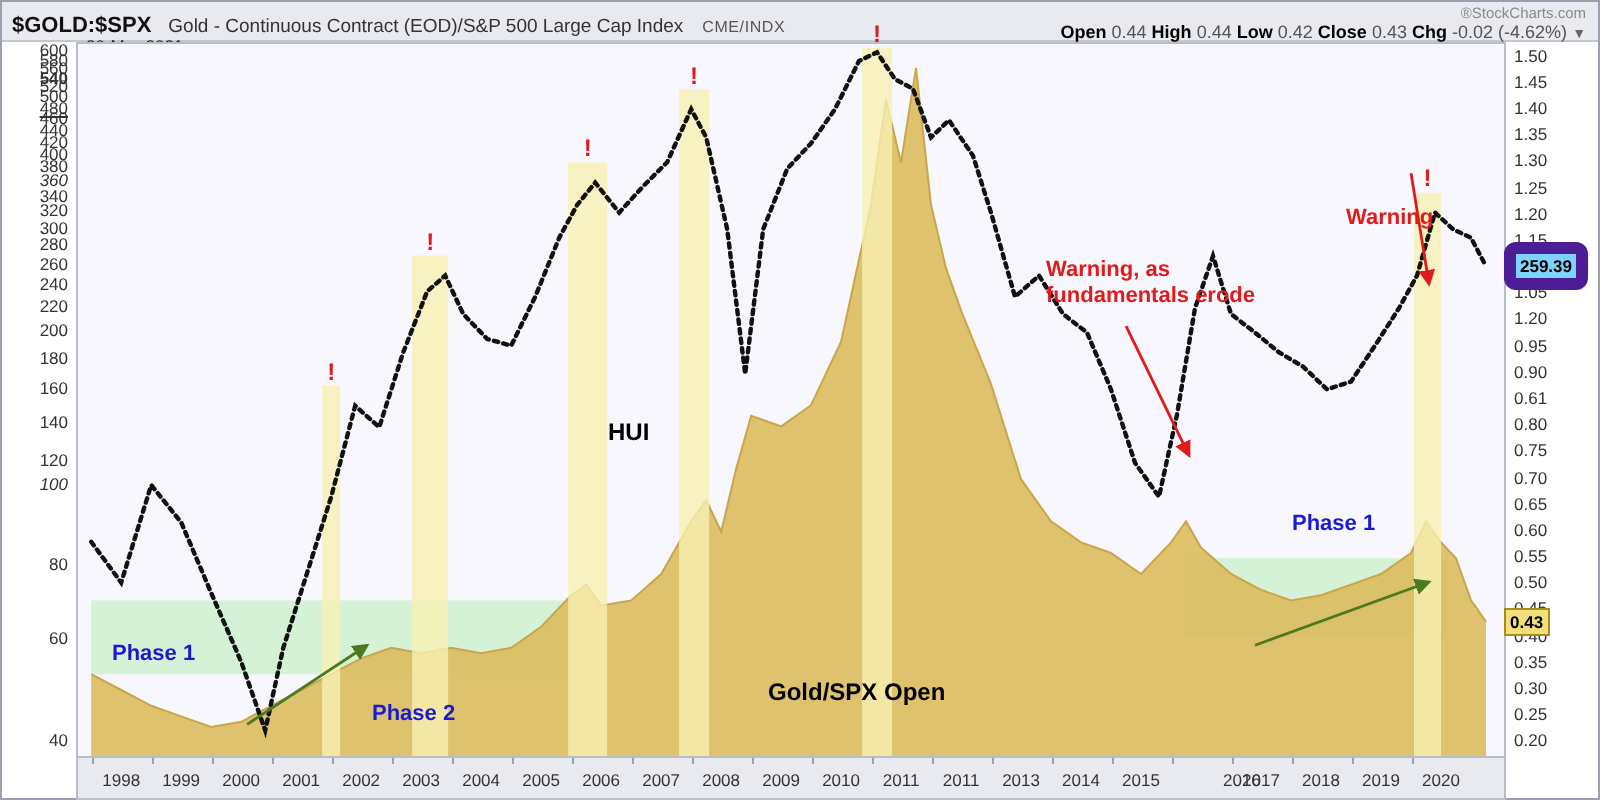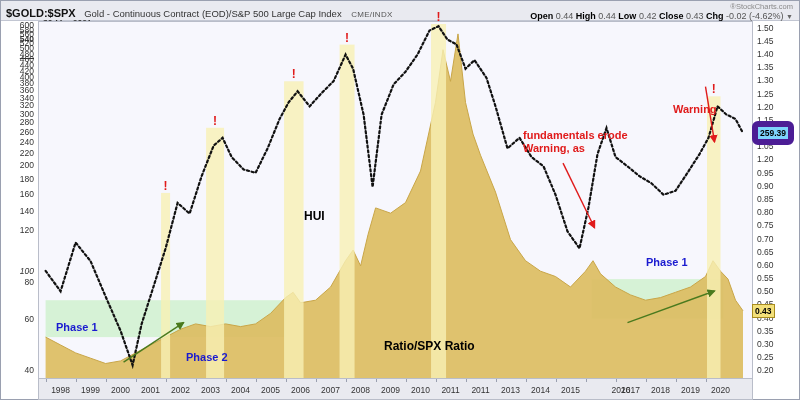--- a/index.html
+++ b/index.html
@@ -87,34 +87,34 @@
       <span class="qv">-0.02 (-4.62%)</span>
       <span class="caret">▼</span>
     </div>
   </div>
   <div id="date-line">30-Mar-2021</div>
 
   <div id="y-left">
       <div class="axis-lbl" style="top: 349.46px;">40</div>
       <div class="axis-lbl" style="top: 297.763px;">60</div>
       <div class="axis-lbl" style="top: 261.083px;">80</div>
-      <div class="axis-lbl" style="top: 250px; font-style: italic;">100</div>
+      <div class="axis-lbl" style="top: 221px; font-style: italic;">100</div>
       <div class="axis-lbl" style="top: 209.386px;">120</div>
       <div class="axis-lbl" style="top: 189.731px;">140</div>
       <div class="axis-lbl" style="top: 172.706px;">160</div>
       <div class="axis-lbl" style="top: 157.689px;">180</div>
       <div class="axis-lbl" style="top: 144.255px;">200</div>
       <div class="axis-lbl" style="top: 132.103px;">220</div>
       <div class="axis-lbl" style="top: 121.009px;">240</div>
       <div class="axis-lbl" style="top: 110.803px;">260</div>
       <div class="axis-lbl" style="top: 101.354px;">280</div>
       <div class="axis-lbl" style="top: 92.5577px;">300</div>
       <div class="axis-lbl" style="top: 84.329px;">320</div>
       <div class="axis-lbl" style="top: 76.5993px;">340</div>
-      <div class="axis-lbl" style="top: 69.3116px;">360</div>
+      <div class="axis-lbl" style="top: 69.3116px; font-style: italic;">360</div>
       <div class="axis-lbl" style="top: 62.4179px;">380</div>
       <div class="axis-lbl" style="top: 55.878px;">400</div>
       <div class="axis-lbl" style="top: 49.6572px;">420</div>
       <div class="axis-lbl" style="top: 43.7258px;">440</div>
       <div class="axis-lbl" style="top: 38.0582px;">460</div>
       <div class="axis-lbl" style="top: 32.6318px; text-decoration: underline;">480</div>
       <div class="axis-lbl" style="top: 27.4269px;">500</div>
       <div class="axis-lbl" style="top: 22.4262px;">520</div>
       <div class="axis-lbl" style="top: 17.6143px; font-weight: bold;">540</div>
       <div class="axis-lbl" style="top: 12.9774px;">560</div>
@@ -128,21 +128,21 @@
       <div class="axis-lbl" style="top: 309.852px;">0.35</div>
       <div class="axis-lbl" style="top: 296.667px;">0.40</div>
       <div class="axis-lbl" style="top: 283.481px;">0.45</div>
       <div class="axis-lbl" style="top: 270.296px;">0.50</div>
       <div class="axis-lbl" style="top: 257.111px;">0.55</div>
       <div class="axis-lbl" style="top: 243.926px;">0.60</div>
       <div class="axis-lbl" style="top: 230.741px;">0.65</div>
       <div class="axis-lbl" style="top: 217.556px;">0.70</div>
       <div class="axis-lbl" style="top: 204.37px;">0.75</div>
       <div class="axis-lbl" style="top: 191.185px;">0.80</div>
-      <div class="axis-lbl" style="top: 178px;">0.85</div>
+      <div class="axis-lbl" style="top: 178px;">0.61</div>
       <div class="axis-lbl" style="top: 164.815px;">0.90</div>
       <div class="axis-lbl" style="top: 151.63px;">0.95</div>
       <div class="axis-lbl" style="top: 138.444px;">1.20</div>
       <div class="axis-lbl" style="top: 125.259px;">1.05</div>
       <div class="axis-lbl" style="top: 112.074px;">1.10</div>
       <div class="axis-lbl" style="top: 98.8889px;">1.15</div>
       <div class="axis-lbl" style="top: 85.7037px;">1.20</div>
       <div class="axis-lbl" style="top: 72.5185px;">1.25</div>
       <div class="axis-lbl" style="top: 59.3333px;">1.30</div>
       <div class="axis-lbl" style="top: 46.1481px;">1.35</div>
@@ -242,22 +242,22 @@
     <div class="note note-blue" style="left: 185px; top: 350px;">
       <div>Phase 2</div>
     </div>
     <div class="note note-blue" style="left: 645px; top: 255px;">
       <div>Phase 1</div>
     </div>
     <div class="note note-black" style="left: 303px; top: 208px;">
       <div>HUI</div>
     </div>
     <div class="note note-black" style="left: 383px; top: 338px;">
-      <div>Ratio/SPX Ratio</div>
+      <div>Gold/SPX Open</div>
     </div>
     <div class="note note-red" style="left: 522px; top: 128px;">
+      <div>Warning, as</div>
       <div>fundamentals erode</div>
-      <div>Warning, as</div>
     </div>
     <div class="note note-red" style="left: 672px; top: 102px;">
       <div>Warning</div>
     </div>
   </div>
 
 </body></html>

